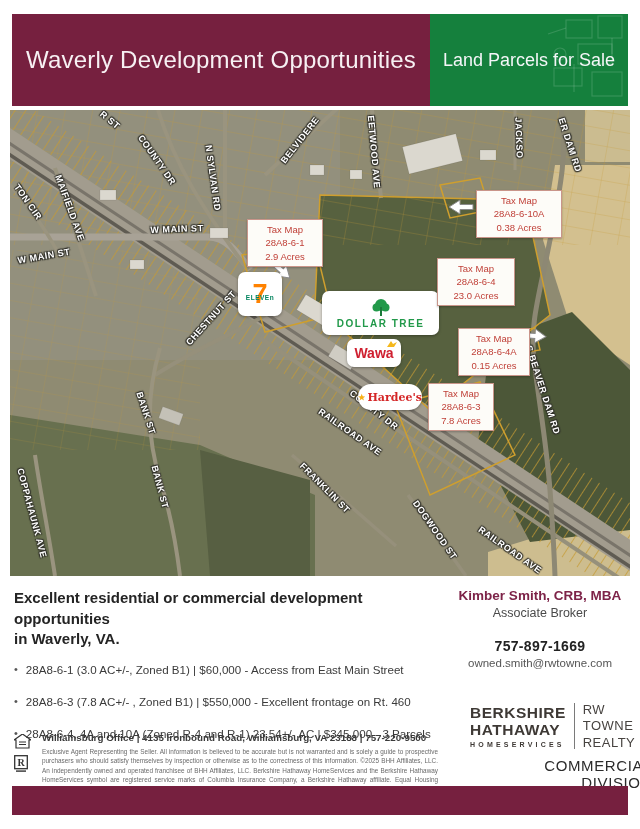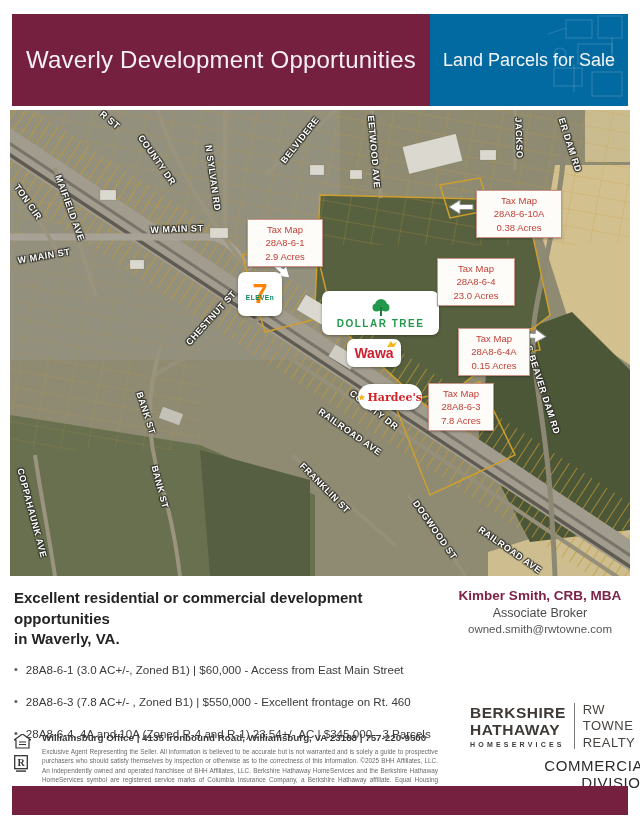--- a/index.html
+++ b/index.html
@@ -2,21 +2,21 @@
 <html><head>
 <meta charset="utf-8">
 <style>
   html,body{margin:0;padding:0;background:#e8e8e8;}
   .page{position:relative;width:640px;height:829px;background:#ffffff;margin:0 auto;overflow:hidden;
         font-family:"Liberation Sans",sans-serif;}
   
   .hdr-maroon{position:absolute;left:12px;top:14px;width:418px;height:92px;background:#76203f;
               display:flex;align-items:center;justify-content:center;}
   .hdr-title{color:#f7f0f3;font-size:24px;font-weight:500;letter-spacing:.2px;white-space:nowrap;}
-  .hdr-gray{position:absolute;left:430px;top:14px;width:198px;height:92px;background:#0369a1;
+  .hdr-gray{position:absolute;left:430px;top:14px;width:198px;height:92px;background:#15803d;
             display:flex;align-items:center;justify-content:center;overflow:hidden;}
   .hdr-badge{color:#f4f6f8;font-size:18px;font-weight:500;white-space:nowrap;position:relative;z-index:2;}
   .hdr-deco{position:absolute;right:0;top:0;z-index:1;opacity:.9;}
   
   .map{position:absolute;left:10px;top:110px;width:620px;height:466px;background:#8f8b72;overflow:hidden;}
   .map-svg{position:absolute;left:0;top:0;}
   .slabel{position:absolute;font-size:9px;font-weight:bold;color:#ffffff;letter-spacing:.6px;white-space:nowrap;
           text-shadow:-1px -1px 1px rgba(45,45,40,.95),1px -1px 1px rgba(45,45,40,.95),
                       -1px 1px 1px rgba(45,45,40,.95),1px 1px 1px rgba(45,45,40,.95);z-index:3;}
   .callout{position:absolute;background:#fdfcf8;border:1px solid #c9958a;color:#c04038;text-align:center;
@@ -254,20 +254,21 @@
       <div class="bullet">
         <span class="dot">•</span>
         <span>28A8-6-4, 4A and 10A (Zoned R-4 and R-1) 23.54+/- AC  |  $345,000 - 3 Parcels</span>
       </div>
     </div>
   </div>
 
   <div class="contact">
     <div class="c-name">Kimber Smith, CRB, MBA</div>
     <div class="c-title">Associate Broker</div>
+    <div class="c-phone">757-897-1669</div>
     <div class="c-email">owned.smith@rwtowne.com</div>
   </div>
 
   <div class="brand">
     <div class="bh-col">
       <div class="bh-big">BERKSHIRE</div>
       <div class="bh-big">HATHAWAY</div>
       <div class="bh-small">HOMESERVICES</div>
     </div>
     <div class="brand-div"></div>

